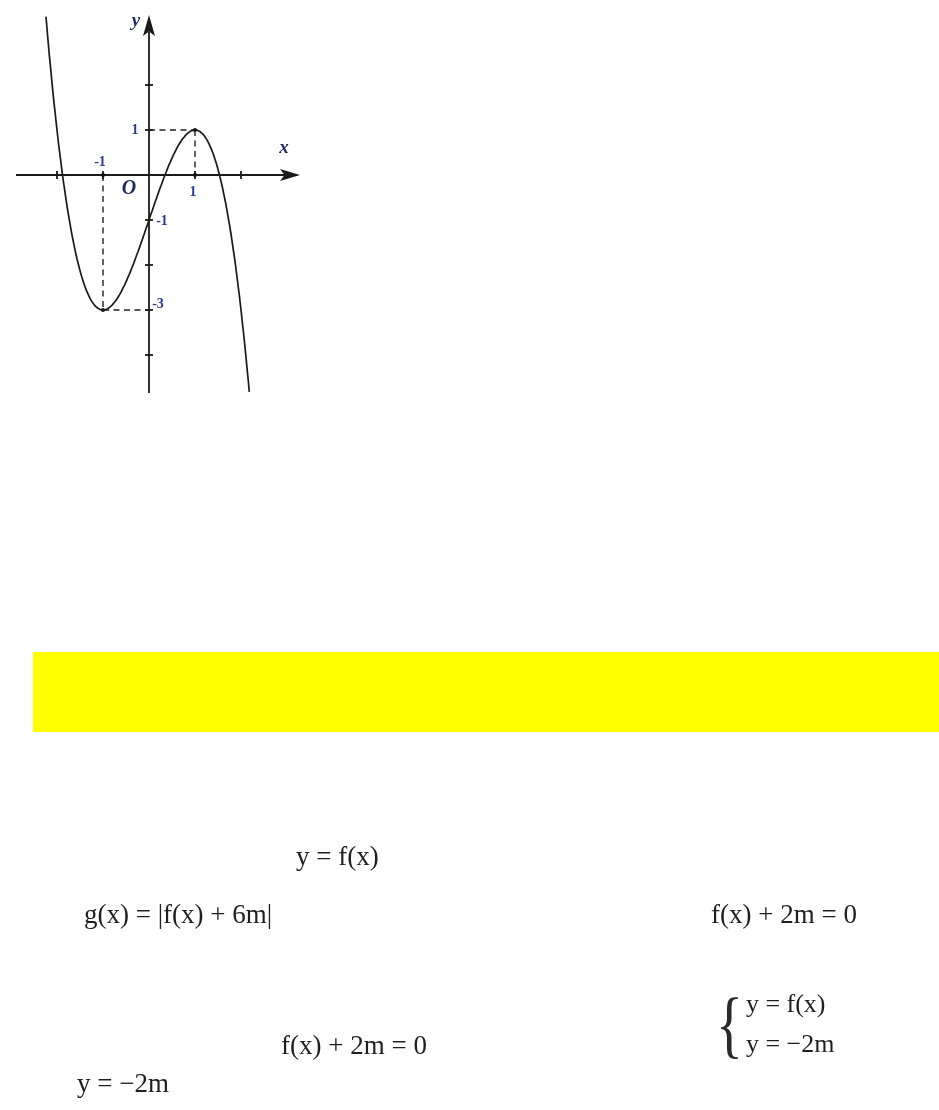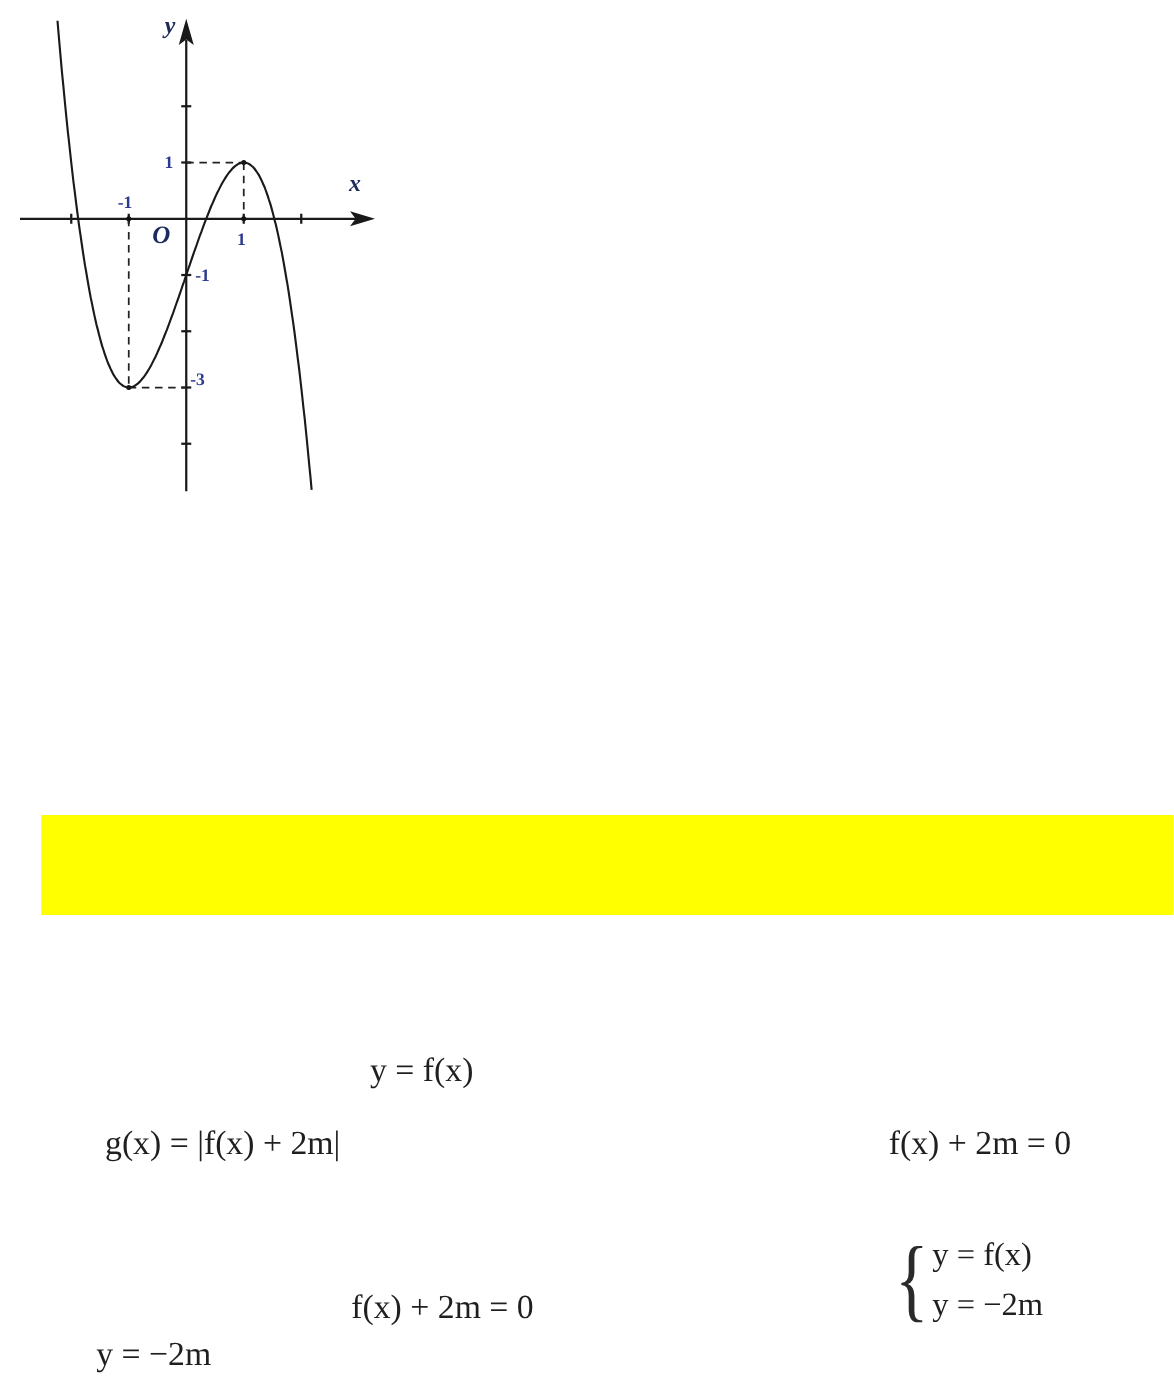--- a/index.html
+++ b/index.html
@@ -72,21 +72,21 @@
     <text x="135" y="134" text-anchor="middle" fill="#2b3990" class="tick-label">1</text>
     <text x="100" y="166" text-anchor="middle" fill="#2b3990" class="tick-label">-1</text>
     <text x="193" y="196" text-anchor="middle" fill="#2b3990" class="tick-label">1</text>
     <text x="162" y="225" text-anchor="middle" fill="#2b3990" class="tick-label">-1</text>
     <text x="158" y="308" text-anchor="middle" fill="#2b3990" class="tick-label">-3</text>
   </svg>
 
   <div class="highlight-bar" style="background: rgb(255, 255, 0);"></div>
 
   <div class="formula f1">y = f(x)</div>
-  <div class="formula f2">g(x) = |f(x) + 2m|</div>
+  <div class="formula f2">g(x) = |f(x) + 6m|</div>
   <div class="formula f3">f(x) + 2m = 0</div>
   <div class="formula f4">f(x) + 2m = 0</div>
 
   <div class="system">
     <span class="brace">{</span>
     <div class="sys-lines">
       <div>y = f(x)</div>
       <div>y = −2m</div>
     </div>
   </div>

